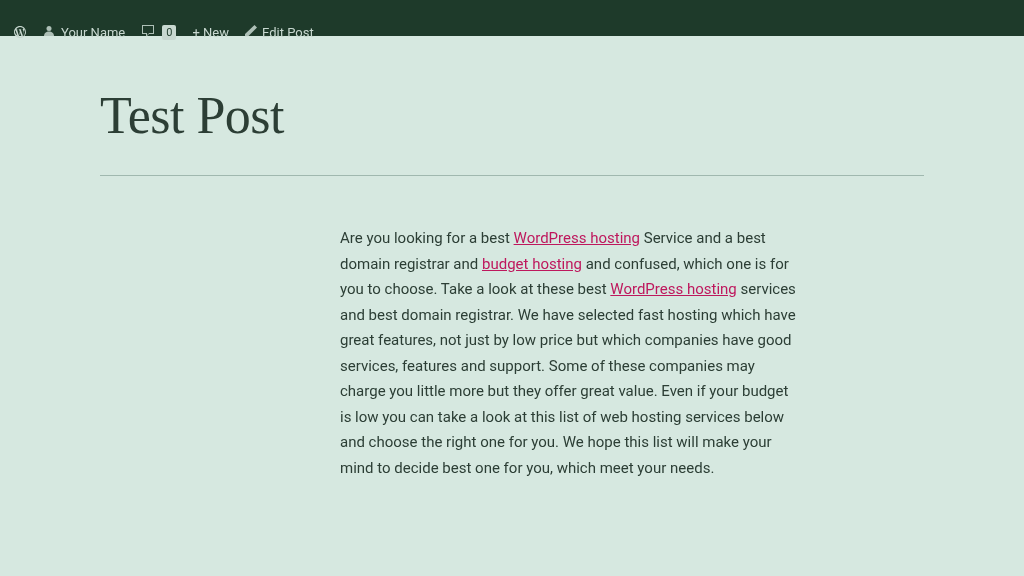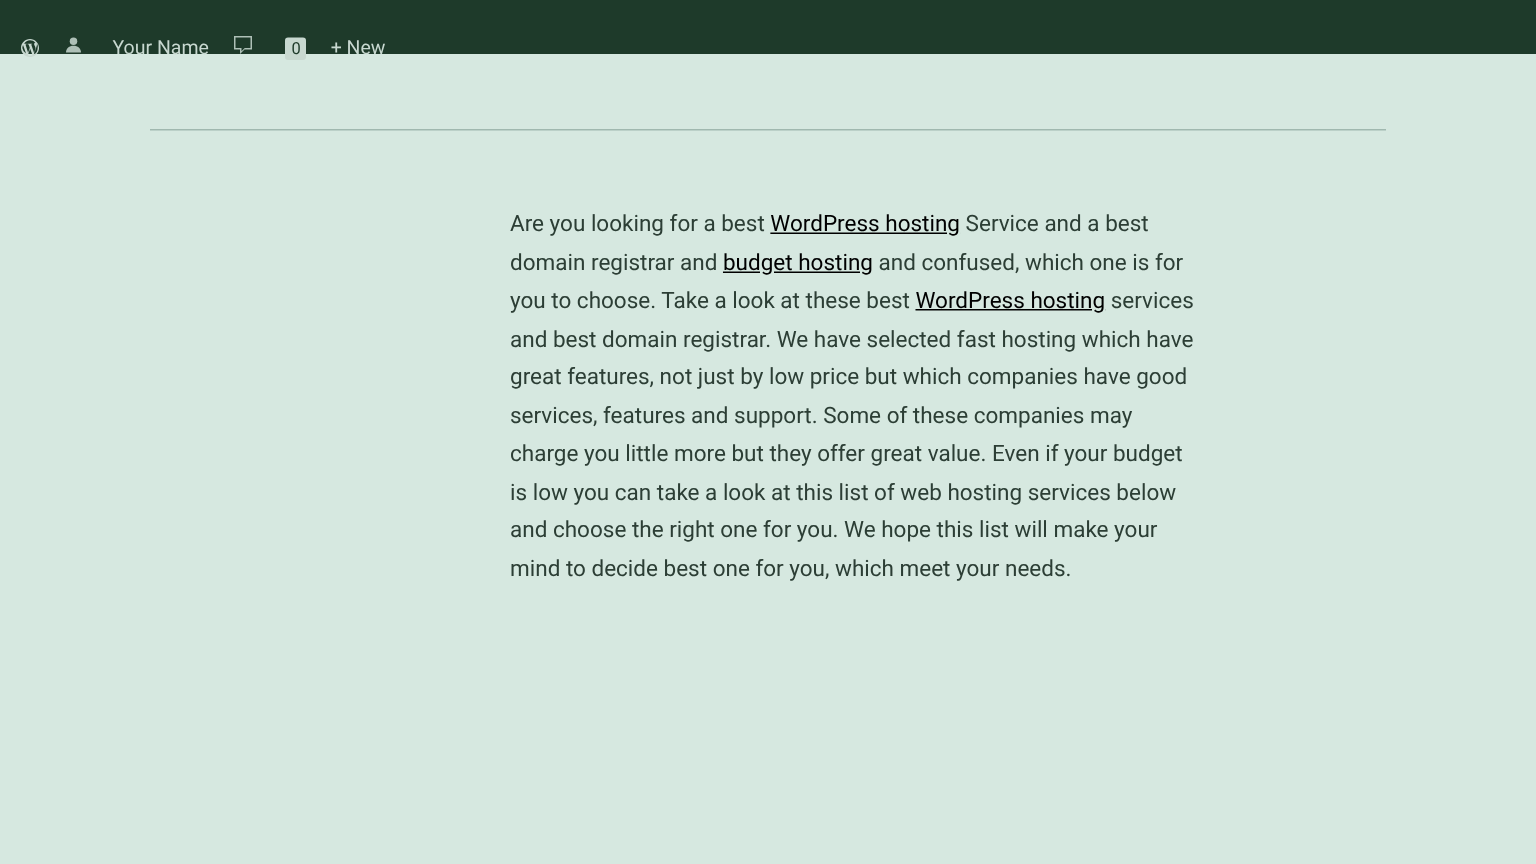--- a/index.html
+++ b/index.html
@@ -21,21 +21,21 @@
       height: 36px;
       display: flex;
       align-items: center;
       padding: 0 6px;
       gap: 0;
     }
 
     .adminbar-item {
       display: flex;
       align-items: center;
-      gap: 19px;
+      gap: 5px;
       padding: 0 8px;
       height: 36px;
       color: #c8d8d0;
       font-size: 13px;
       cursor: pointer;
       text-decoration: none;
       white-space: nowrap;
       margin-top: 28px;
     }
 
@@ -92,21 +92,21 @@
 
     .post-body {
       max-width: 460px;
       margin-left: 240px;
       font-size: 15px;
       line-height: 1.7;
       color: #2c3e35;
     }
 
     .post-body a {
-      color: #000000;
+      color: #be185d;
     }
   </style>
 </head>
 <body>
 
 <div id="wpadminbar">
 
   <div class="adminbar-item wp-logo">
     <svg viewBox="0 0 20 20" xmlns="http://www.w3.org/2000/svg">
       <path d="M10 0C4.477 0 0 4.477 0 10s4.477 10 10 10 10-4.477 10-10S15.523 0 10 0zM1.5 10c0-1.232.268-2.4.744-3.453L5.62 16.01A8.5 8.5 0 011.5 10zm8.5 8.5a8.46 8.46 0 01-2.41-.352l2.559-7.437 2.622 7.185a.44.44 0 00.033.064A8.47 8.47 0 0110 18.5zm1.17-12.476c.511-.027.971-.081.971-.081.457-.054.403-.726-.054-.7 0 0-1.374.108-2.26.108-.833 0-2.234-.108-2.234-.108-.457-.026-.511.673-.054.7 0 0 .433.054.891.081l1.324 3.627-1.86 5.578L5.03 6.024c.511-.027.971-.081.971-.081.457-.054.403-.726-.054-.7 0 0-1.374.108-2.26.108a9.03 9.03 0 01-.224-.003A8.5 8.5 0 0110 1.5a8.48 8.48 0 016.163 2.659 3.2 3.2 0 00-.197-.007c-.833 0-1.424.726-1.424 1.506 0 .7.403 1.29.833 1.99.323.566.7 1.29.7 2.34 0 .726-.279 1.568-.645 2.74l-.848 2.829-3.412-10.033zM14.5 16.3l2.607-7.528c.486-1.214.647-2.186.647-3.05 0-.313-.02-.604-.057-.878A8.499 8.499 0 0118.5 10a8.47 8.47 0 01-4 7.3z"></path>
@@ -131,26 +131,35 @@
         <path d="M1 1h12v9H8l-3 3V10H1V1zm1 1v7h4v2.17l2.17-2.17H12V2H2z"></path>
       </svg>
     </span>
     <span class="comments-count">0</span>
   </div>
 
   <div class="adminbar-item">
     <span>+ New</span>
   </div>
 
+  <div class="adminbar-item">
+    <span class="icon">
+      <svg width="12" height="12" viewBox="0 0 12 12" fill="currentColor">
+        <path d="M9.5 0L12 2.5l-9 9H0V9l9.5-9zM8.5 3L9 3.5 2 10.5H1.5v-.5L8.5 3z"></path>
+      </svg>
+    </span>
+    <span>Edit Post</span>
+  </div>
 
 
 </div>
 
 <div class="main-content">
 
+  <h1 class="post-title">Test Post</h1>
 
   <hr class="post-divider">
 
   <div class="post-body">
     <p>
       Are you looking for a best <a href="#">WordPress hosting</a> Service and a
       best domain registrar and <a href="#">budget hosting</a> and confused, which one
       is for you to choose. Take a look at these best <a href="#">WordPress
       hosting</a> services and best domain registrar. We have selected fast
       hosting which have great features, not just by low price but which

